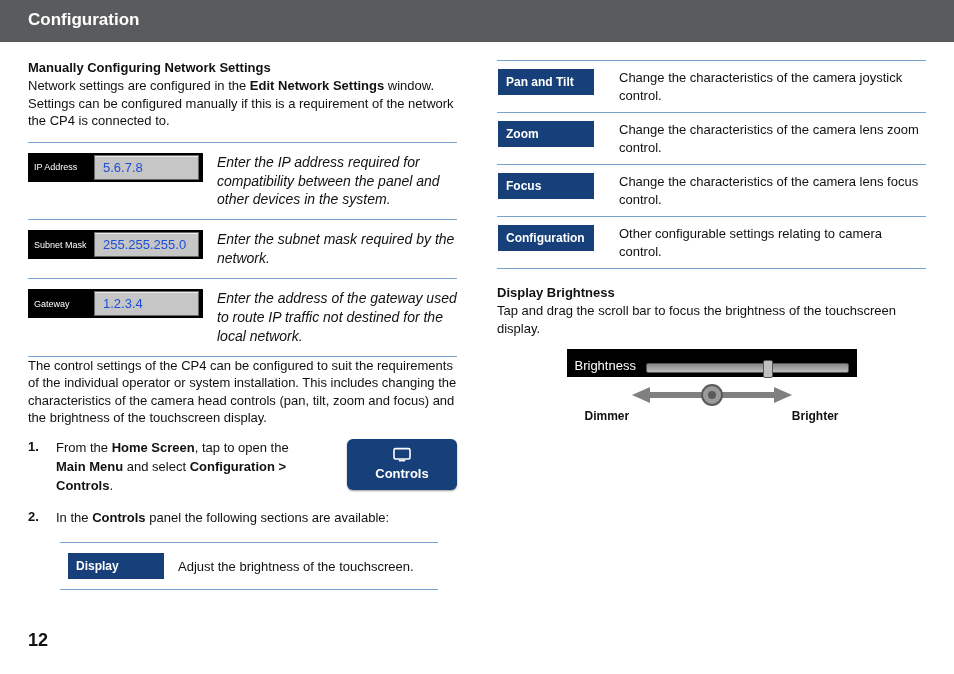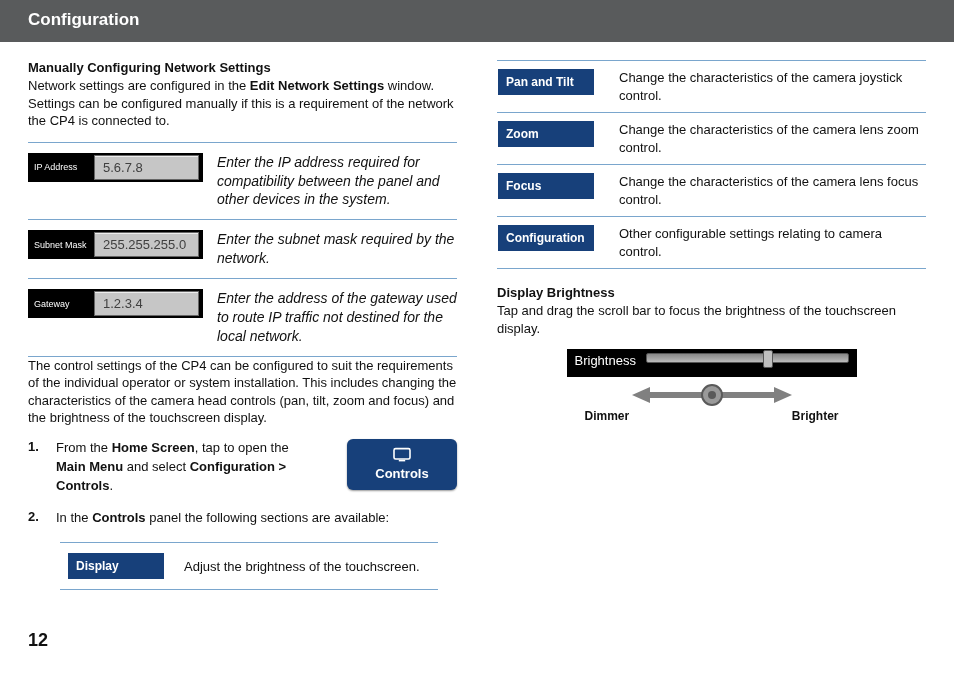--- a/index.html
+++ b/index.html
@@ -30,21 +30,21 @@
   .rule { border: 0; border-top: 1px solid #7aa6cd; margin: 0; }
   .net-table { width: 100%; }
   .net-row { display: flex; align-items: flex-start; gap: 14px; padding: 10px 0; }
   .field-chip {
     background: #000; color:#fff; font-size:9px;
     display:flex; align-items:center; padding:2px 4px 2px 6px;
     min-width: 175px;
   }
   .field-chip .lab { flex:0 0 60px; font-size:9px; }
   .field-chip .val {
-    background:#c6c6c6; color:#404040; font-size:13px;
+    background:#c6c6c6; color:#1d4ed8; font-size:13px;
     padding:4px 8px; flex:1; border:1px solid #666;
     box-shadow: inset 0 1px 0 #eee;
   }
   .net-desc { flex:1; line-height:1.35; font-size:14px;font-style:italic; }
   .sec-head { font-weight:bold; font-size:15px; margin: 18px 0 6px; }
   ol.steps { list-style:none; counter-reset:step; }
   ol.steps > li { display:flex; gap:10px; margin-bottom:14px; }
   ol.steps > li::before {
     counter-increment:step; content:counter(step)".";
     font-weight:bold; min-width:18px;
@@ -54,31 +54,31 @@
   .controls-btn {
     background:#17407a; color:#fff; border-radius:6px;
     width:110px; padding:8px 0 6px; text-align:center;
     box-shadow: 0 1px 2px rgba(0,0,0,0.4);
   }
   .controls-btn .ic {
     display:block; margin:0 auto 2px; width:20px; height:16px;
   }
   .controls-btn .lbl { font-weight:bold; font-size:13px; }
   .sec-table { width:88%; margin-left:32px; }
-  .sec-row { display:flex; gap:20px; padding:10px 8px; align-items:center;}
+  .sec-row { display:flex; gap:14px; padding:10px 8px; align-items:center;}
   .tag {
     background:#17407a; color:#fff; font-weight:bold; font-size:12px;
     padding:6px 8px; min-width:96px; text-align:left;
   }
   .sec-desc { flex:1; line-height:1.35; }
   .col2-table { width:100%; }
   .col2-row { display:flex; gap:25px; padding:8px 1px; align-items:flex-start;}
   .bright-widget { width:290px; margin:12px auto 0; }
   .bright-bar {
-    background:#000; color:#fff; display:flex; align-items:flex-start;
+    background:#000; color:#fff; display:flex; align-items:flex-end;
     padding:4px 8px; gap:10px; height:28px;
   }
   .bright-bar .blab { font-size:13px; }
   .bright-track {
     flex:1; height:10px; background:linear-gradient(#888,#bbb);
     border:1px solid #555; position:relative; border-radius:2px;
   }
   .bright-thumb {
     position:absolute; top:-4px; left:58%; width:10px; height:18px;
     background:#bfbfbf; border:1px solid #555; border-radius:2px;

